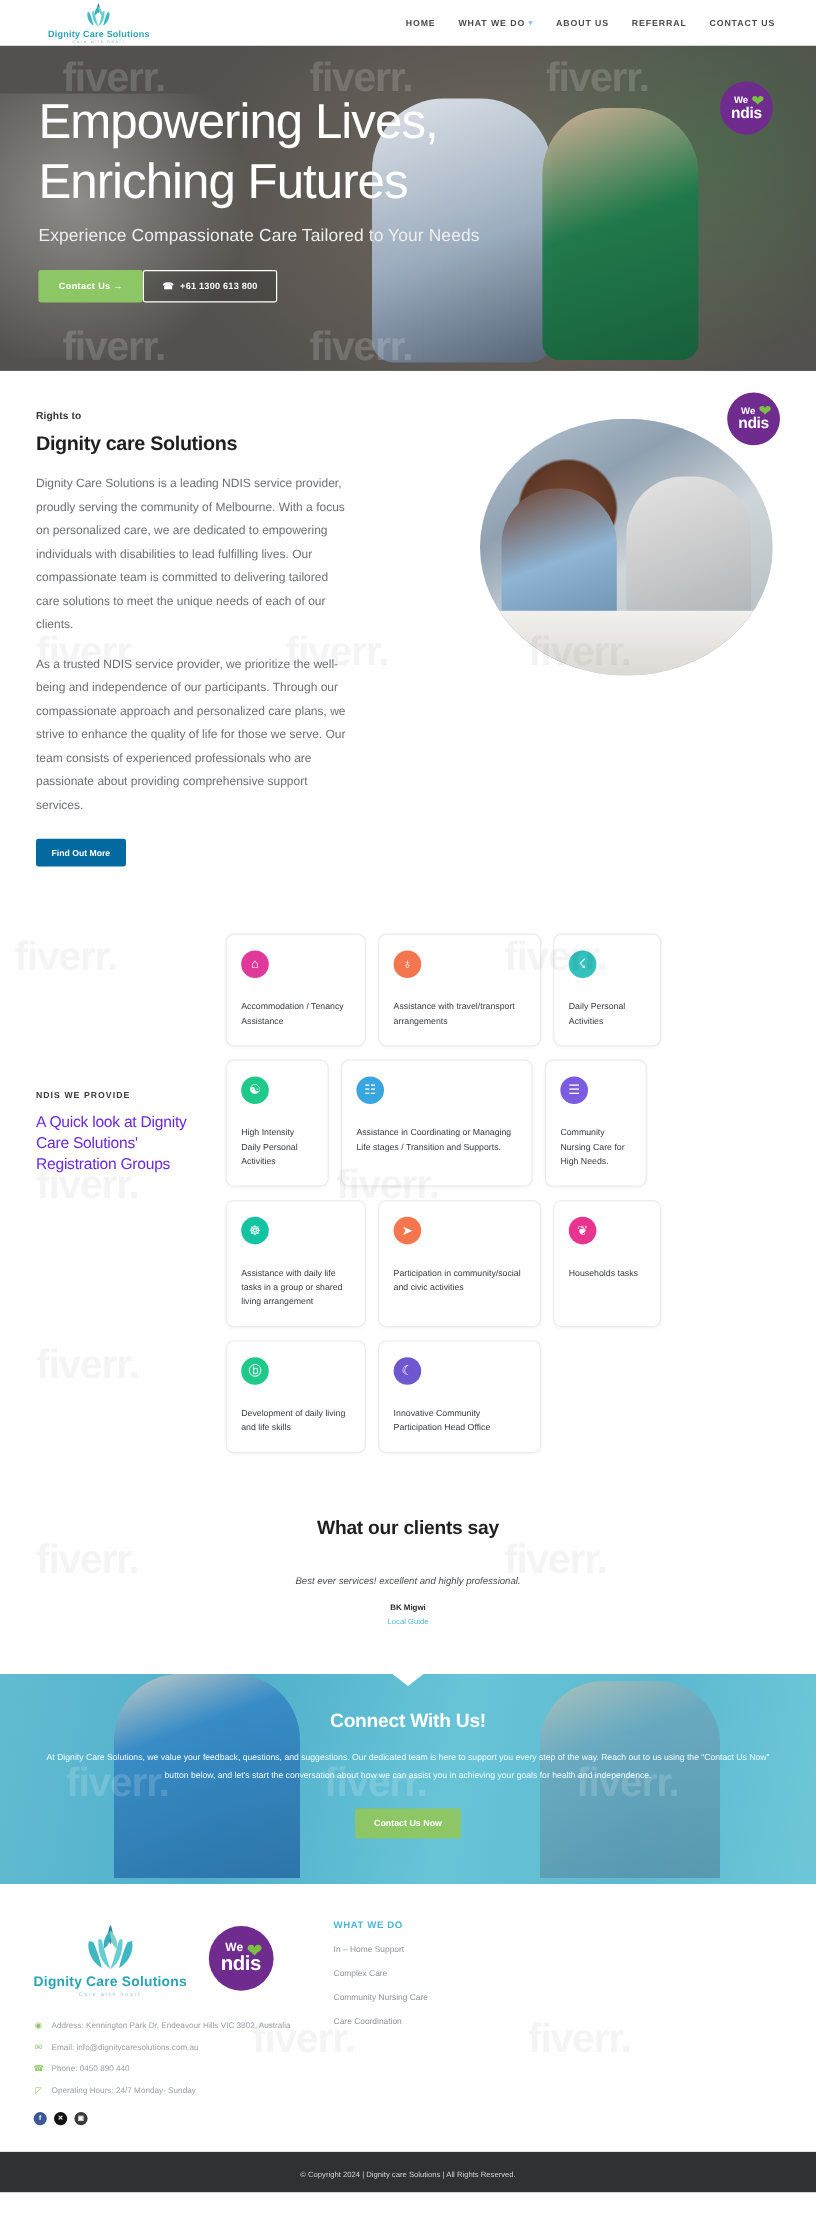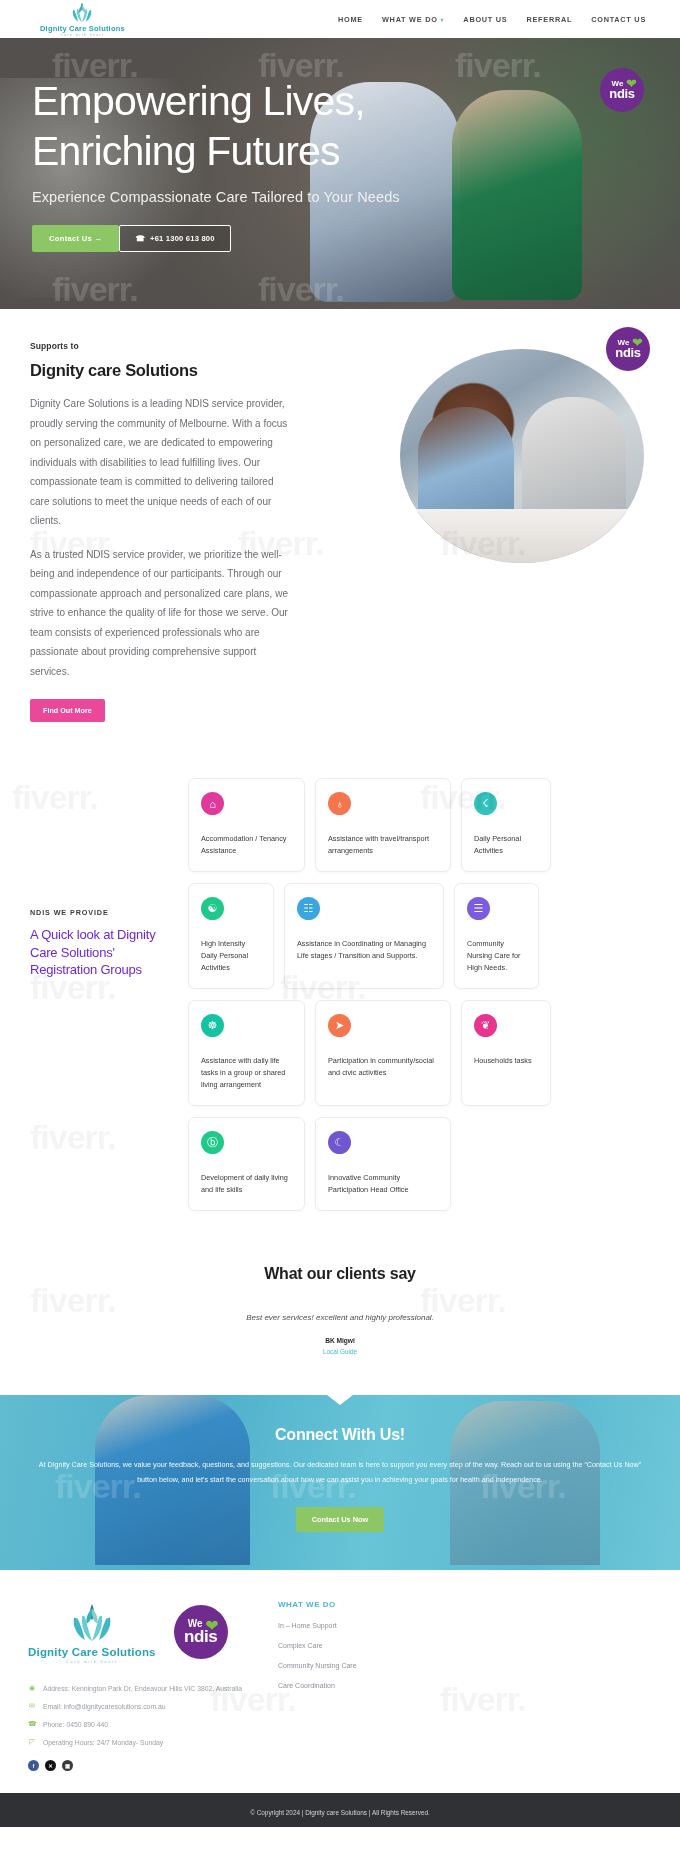--- a/index.html
+++ b/index.html
@@ -79,21 +79,21 @@
   .ndis-badge .nd { font-size: 13px; font-weight: 800; margin-top: -1px; letter-spacing:-.3px;}
   .ndis-heart { position: absolute; right: 7px; top: 9px; color: #7ac143; font-size: 13px; }
 
   
   .welcome { position: relative; padding: 32px 0 46px 0; }
   .welcome-left { width: 258px; margin-left: 30px; }
   .eyebrow { font-size: 8.5px; font-weight: 700; color: #333; letter-spacing: .1px; }
   .welcome h2 { font-size: 16.5px; font-weight: 700; color: #1f1f1f; margin-top: 10px; letter-spacing: -.3px;}
   .welcome p { font-size: 10px; line-height: 1.95; color: #6d6f74; margin-top: 14px; }
   .btn-find {
-    margin-top: 18px; display: inline-block; background: #ec4899; color: #fff;
+    margin-top: 18px; display: inline-block; background: #0369a1; color: #fff;
     font-size: 7.2px; font-weight: 700; padding: 7px 13px; border: none; border-radius: 2px; cursor: pointer;
   }
   .welcome-photo {
     position: absolute; right: 36px; top: 40px; width: 244px; height: 214px; border-radius: 50%;
     background:
       radial-gradient(circle at 30% 35%, #7a4a33 0%, #5d3726 18%, rgba(0,0,0,0) 19%),
       linear-gradient(150deg,#b9c7d4 0%, #8fa0b0 30%, #cfd6da 55%, #aeb6bb 100%);
     overflow: hidden;
   }
   .wp-a { position:absolute; left:18px; top:58px; width:96px; height:150px;
@@ -262,21 +262,21 @@
       <div class="wp-b"></div>
       <div class="wp-table"></div>
     </div>
     <div class="ndis-badge" style="right:30px;top:18px;">
       <div class="ndis-heart">❤</div>
       <div class="we">We</div>
       <div class="nd">ndis</div>
     </div>
 
     <div class="welcome-left">
-      <div class="eyebrow">Supports to</div>
+      <div class="eyebrow">Rights to</div>
       <h2>Dignity care Solutions</h2>
       <p>Dignity Care Solutions is a leading NDIS service provider, proudly serving the community of Melbourne. With a focus on personalized care, we are dedicated to empowering individuals with disabilities to lead fulfilling lives. Our compassionate team is committed to delivering tailored care solutions to meet the unique needs of each of our clients.</p>
       <p>As a trusted NDIS service provider, we prioritize the well-being and independence of our participants. Through our compassionate approach and personalized care plans, we strive to enhance the quality of life for those we serve. Our team consists of experienced professionals who are passionate about providing comprehensive support services.</p>
       <button class="btn-find">Find Out More</button>
     </div>
   </div>
 
   <div class="services">
     <div class="wm" style="left:12px;top:10px;">fiverr.</div>
     <div class="wm" style="left:420px;top:10px;">fiverr.</div>

